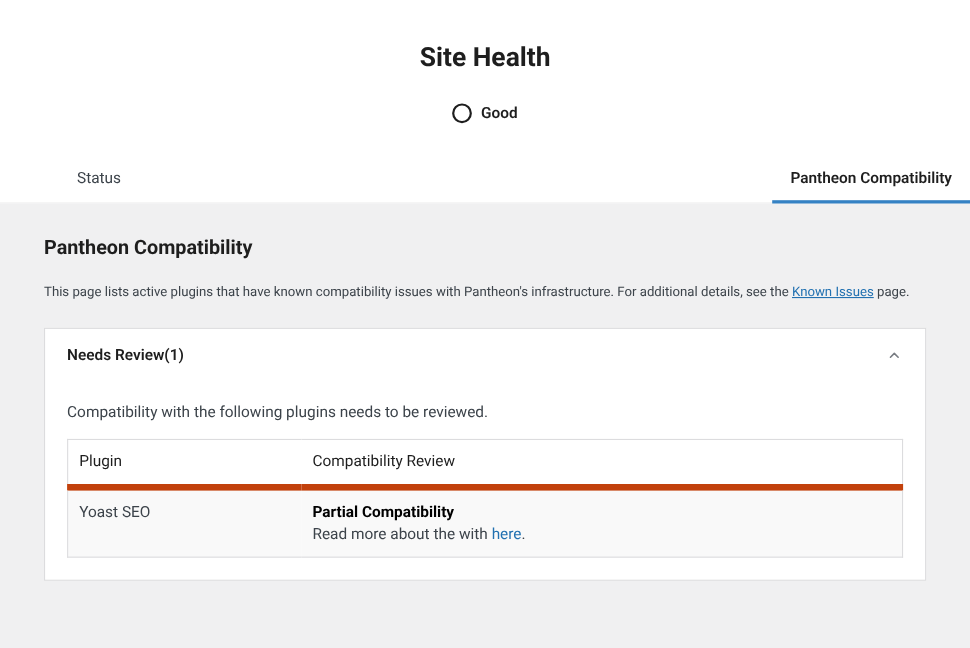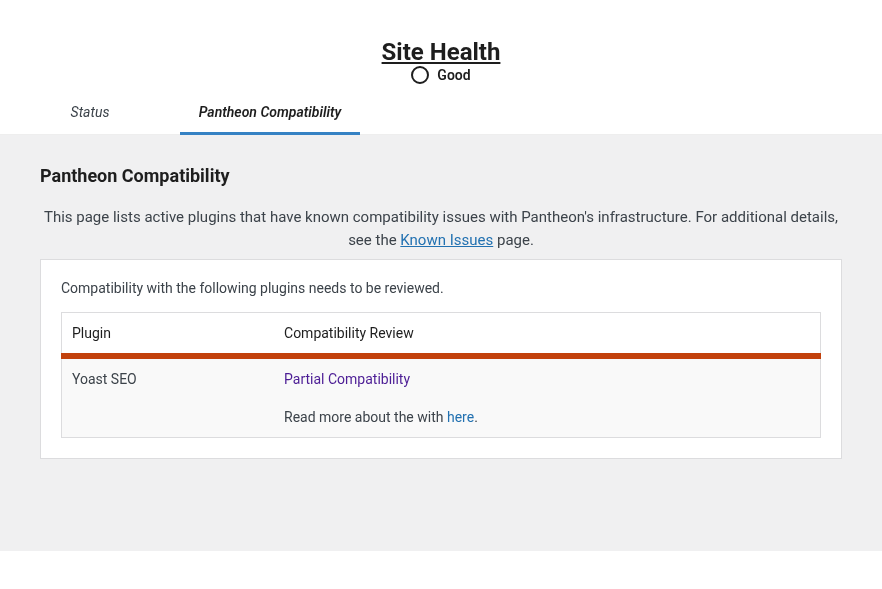--- a/index.html
+++ b/index.html
@@ -15,46 +15,45 @@
     }
     .header {
       background: #fff;
       text-align: center;
       padding-top: 38px;
     }
     .page-title {
       font-size: 24px;
       font-weight: 700;
       color: #1e1e1e;
-      text-decoration: underline;
+      margin-bottom: 28px;
     }
     .status-indicator {
       display: flex;
       align-items: center;
       justify-content: center;
       gap: 8px;
-      margin-bottom: 8px;
+      margin-bottom: 30px;
     }
     .status-circle {
       width: 18px;
       height: 18px;
       border: 2px solid #1e1e1e;
       border-radius: 50%;
     }
     .status-label {
       font-size: 14px;
       font-weight: 600;
       color: #1e1e1e;
     }
     .tabs {
       display: flex;
-      justify-content: flex-start;
+      justify-content: space-between;
       gap: 0;
       border-bottom: 1px solid #eee;
-      font-style: italic;
     }
     .tab {
       padding: 12px 0;
       font-size: 14px;
       color: #3c434a;
       cursor: pointer;
       width: 180px;
       text-align: center;
     }
     .tab.active {
@@ -68,25 +67,24 @@
       padding: 30px 40px 50px 40px;
       min-height: 416px;
     }
     .section-title {
       font-size: 18px;
       font-weight: 700;
       color: #1e1e1e;
       margin-bottom: 20px;
     }
     .section-desc {
-      font-size: 15px;
+      font-size: 12px;
       color: #3c434a;
       line-height: 1.5;
-      margin-bottom: 8px;
-      text-align: center;
+      margin-bottom: 24px;
     }
     .link {
       color: #2271b1;
       text-decoration: underline;
       cursor: pointer;
     }
     .card {
       background: #fff;
       border: 1px solid #dcdcde;
     }
@@ -134,23 +132,23 @@
       font-size: 14px;
       color: #3c434a;
       padding: 12px 10px;
       vertical-align: top;
       background: #f9f9f9;
     }
     td.plugin-cell {
       width: 28%;
     }
     .compat-status {
-      font-weight: 400;
-      color: #4c1d95;
-      margin-bottom: 22px;
+      font-weight: 700;
+      color: #000000;
+      margin-bottom: 4px;
     }
     .compat-text {
       color: #3c434a;
     }
     .inline-link {
       color: #2271b1;
       cursor: pointer;
     }
   </style>
 </head>
@@ -168,20 +166,28 @@
   </div>
 </div>
 
 <div class="content">
   <h2 class="section-title">Pantheon Compatibility</h2>
   <p class="section-desc">
     <span>This page lists active plugins that have known compatibility issues with Pantheon's infrastructure. For additional details, see the </span><a class="link">Known Issues</a><span> page.</span>
   </p>
 
   <div class="card">
+    <div class="card-header">
+      <span class="card-header-title">Needs Review(1)</span>
+      <span class="chevron">
+        <svg width="14" height="14" viewBox="0 0 24 24" fill="none" stroke="#787c82" stroke-width="2.5" stroke-linecap="round" stroke-linejoin="round">
+            <polyline points="18 15 12 9 6 15"></polyline>
+          </svg>
+      </span>
+    </div>
     <div class="card-body">
       <p class="card-desc">Compatibility with the following plugins needs to be reviewed.</p>
       <table>
         <thead>
           <tr>
             <th>Plugin</th>
             <th>Compatibility Review</th>
           </tr>
         </thead>
         <tbody>

